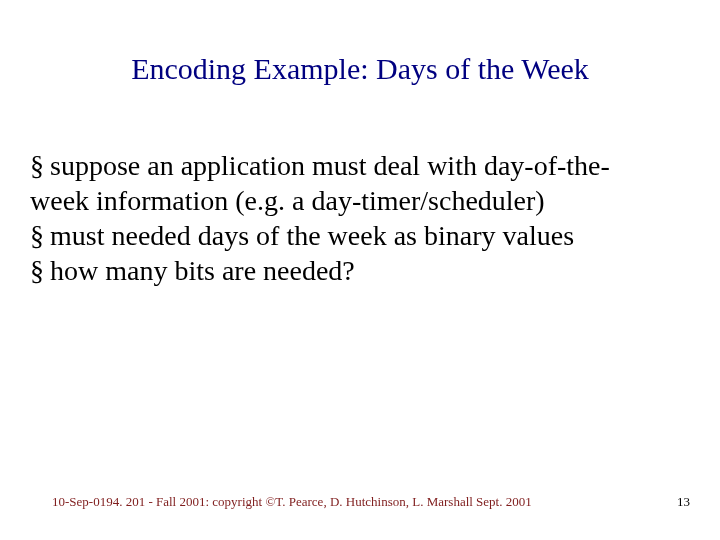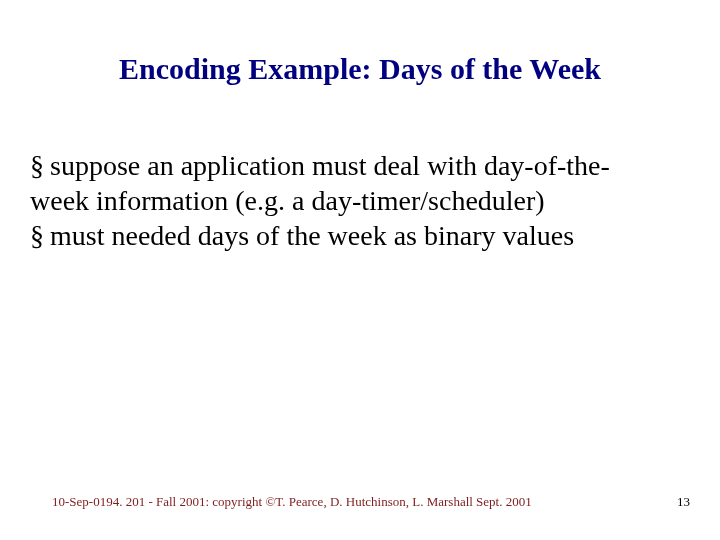--- a/index.html
+++ b/index.html
@@ -16,21 +16,21 @@
     height: 100%;
     position: relative;
   }
   .title {
     position: absolute;
     top: 52px;
     left: 0;
     width: 100%;
     text-align: center;
     font-size: 30px;
-    font-weight: bold;
+    font-weight: normal;
     color: #000080;
   }
   .content {
     position: absolute;
     top: 148px;
     left: 30px;
     width: 660px;
     font-size: 28px;
     color: #000000;
     line-height: 1.25;
@@ -65,18 +65,21 @@
   <div class="title">Encoding Example: Days of the Week</div>
 
   <div class="content">
     <span class="bullet-line">
       <span class="bullet">§</span><span>suppose an application must deal with day-of-the-</span>
     </span>
     <span class="bullet-line">week information (e.g. a day-timer/scheduler)</span>
     <span class="bullet-line">
       <span class="bullet">§</span><span>must needed days of the week as binary values</span>
     </span>
+    <span class="bullet-line">
+      <span class="bullet">§</span><span>how many bits are needed?</span>
+    </span>
   </div>
 
   <div class="footer">10-Sep-0194. 201 - Fall 2001: copyright ©T. Pearce, D. Hutchinson, L. Marshall Sept. 2001</div>
   <div class="page-num">13</div>
 
 </div>
 
 </body></html>

